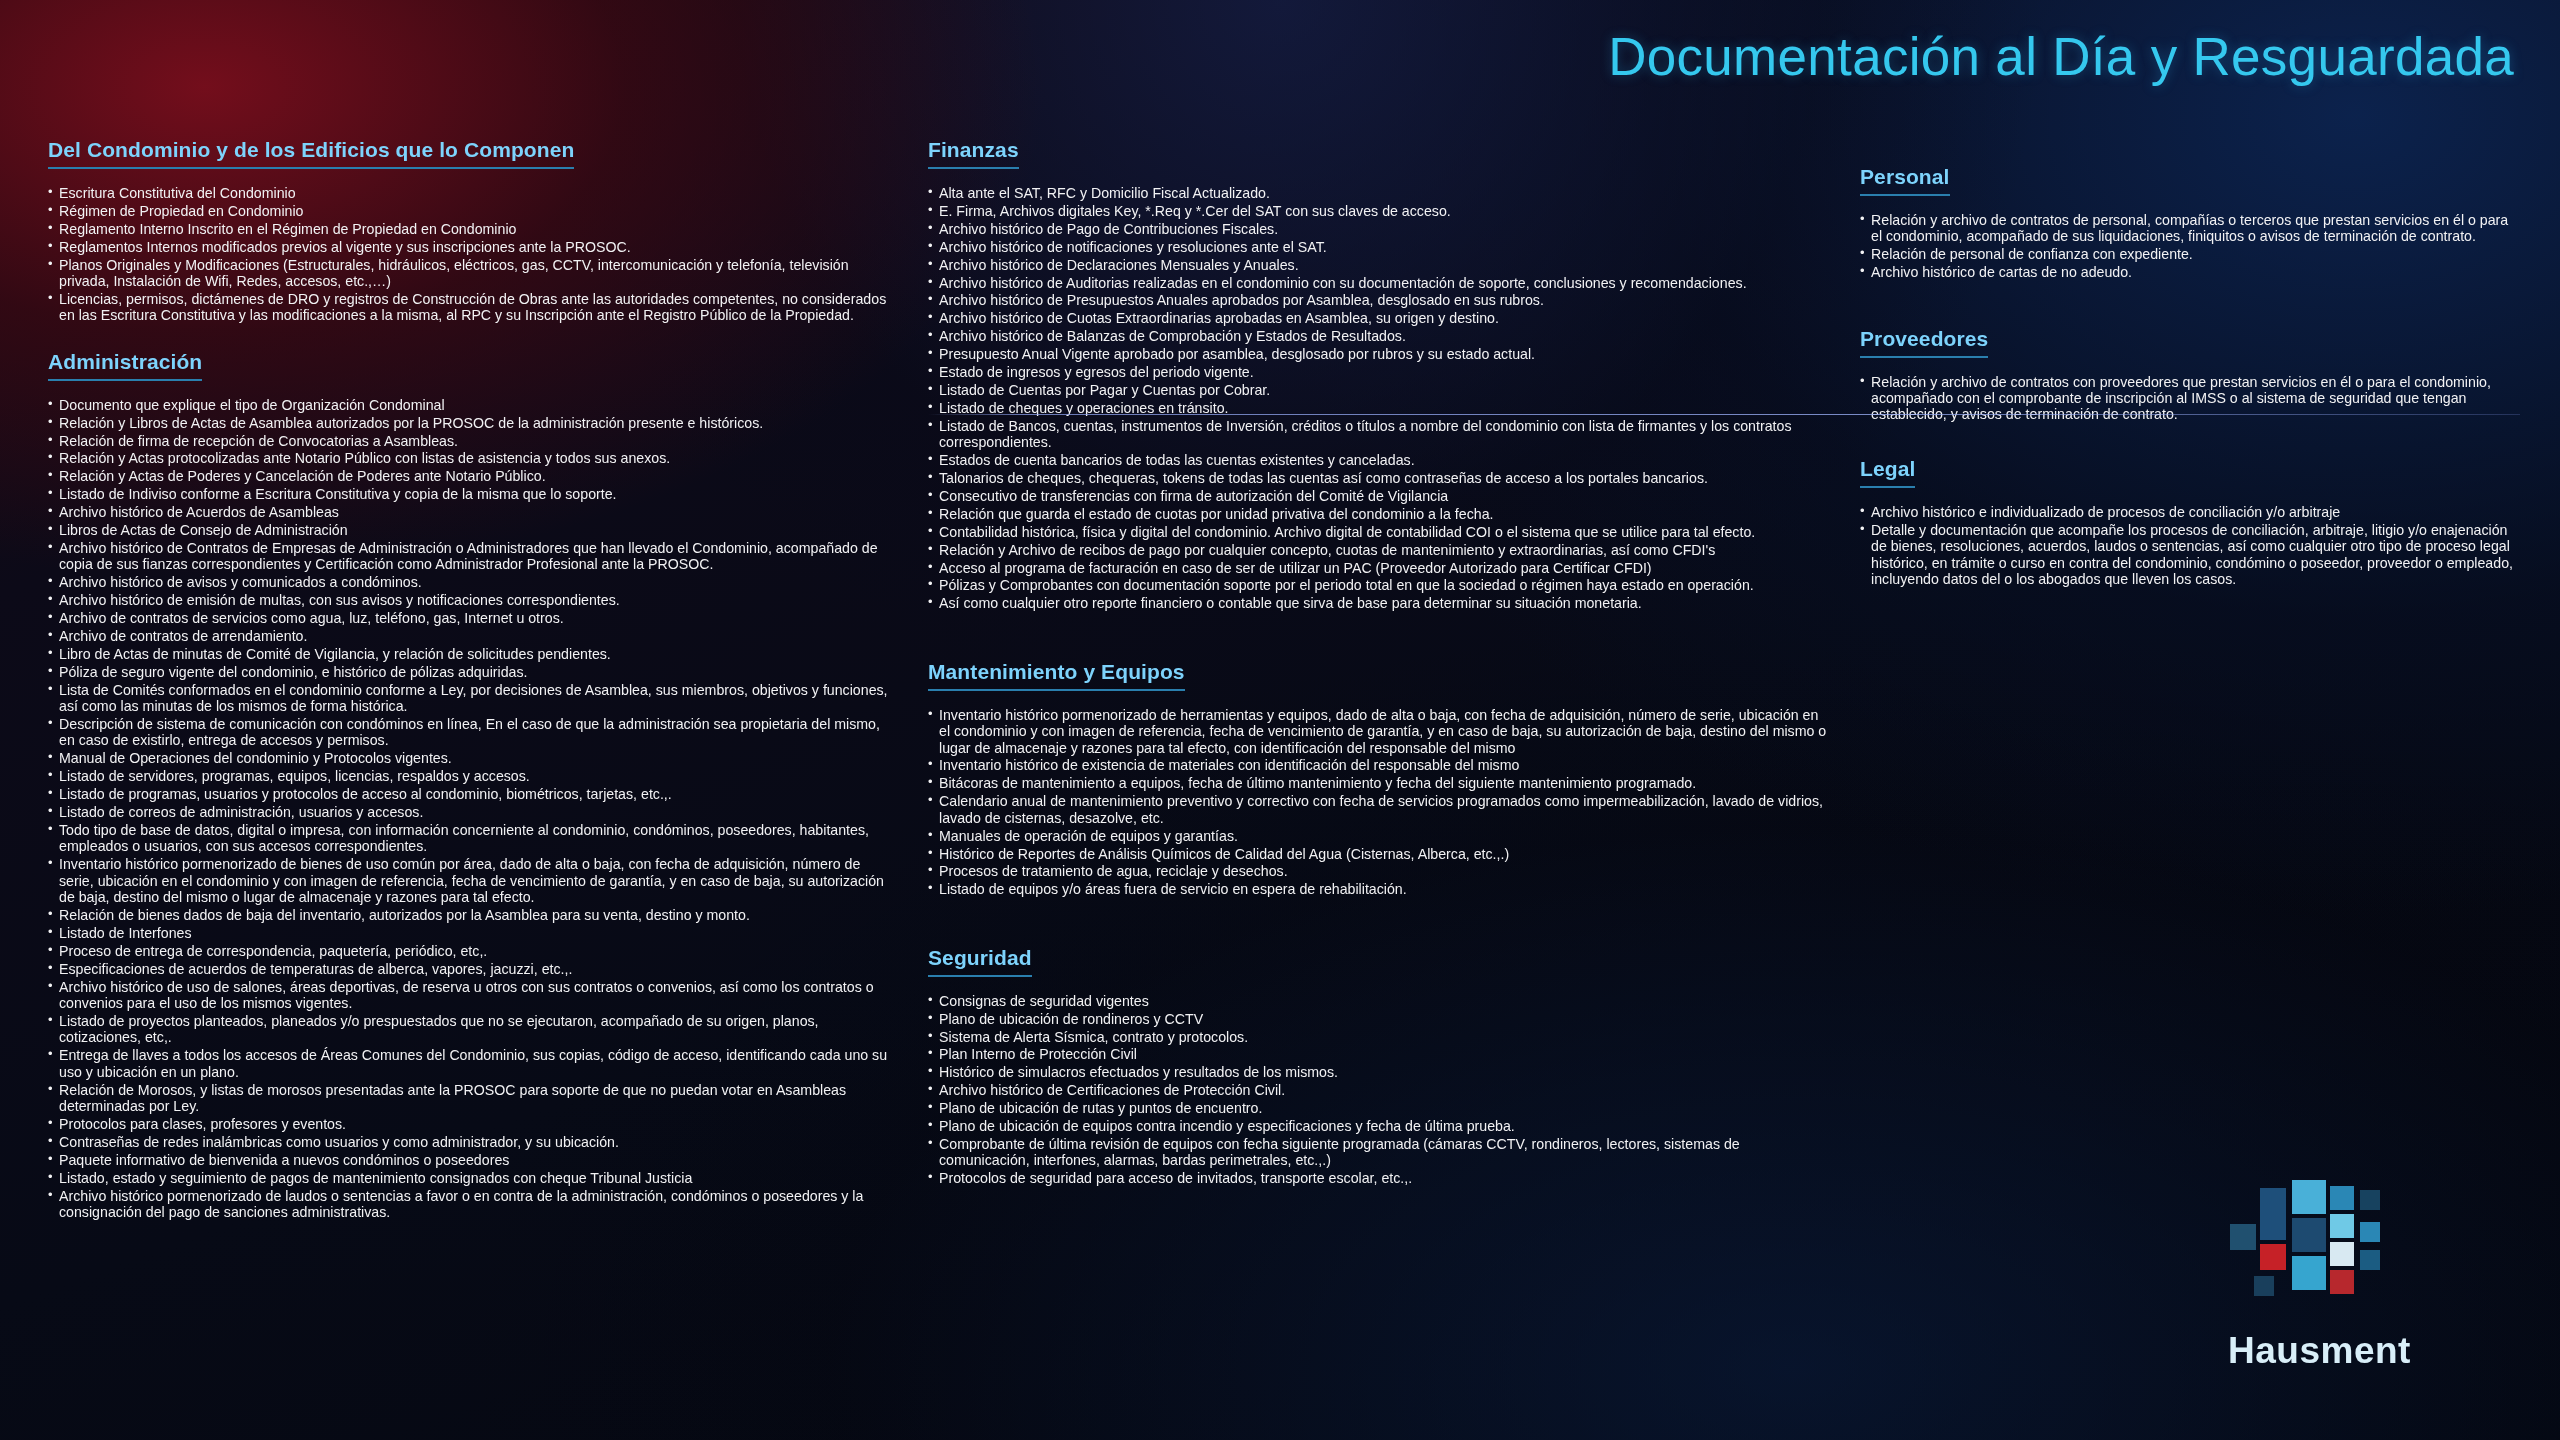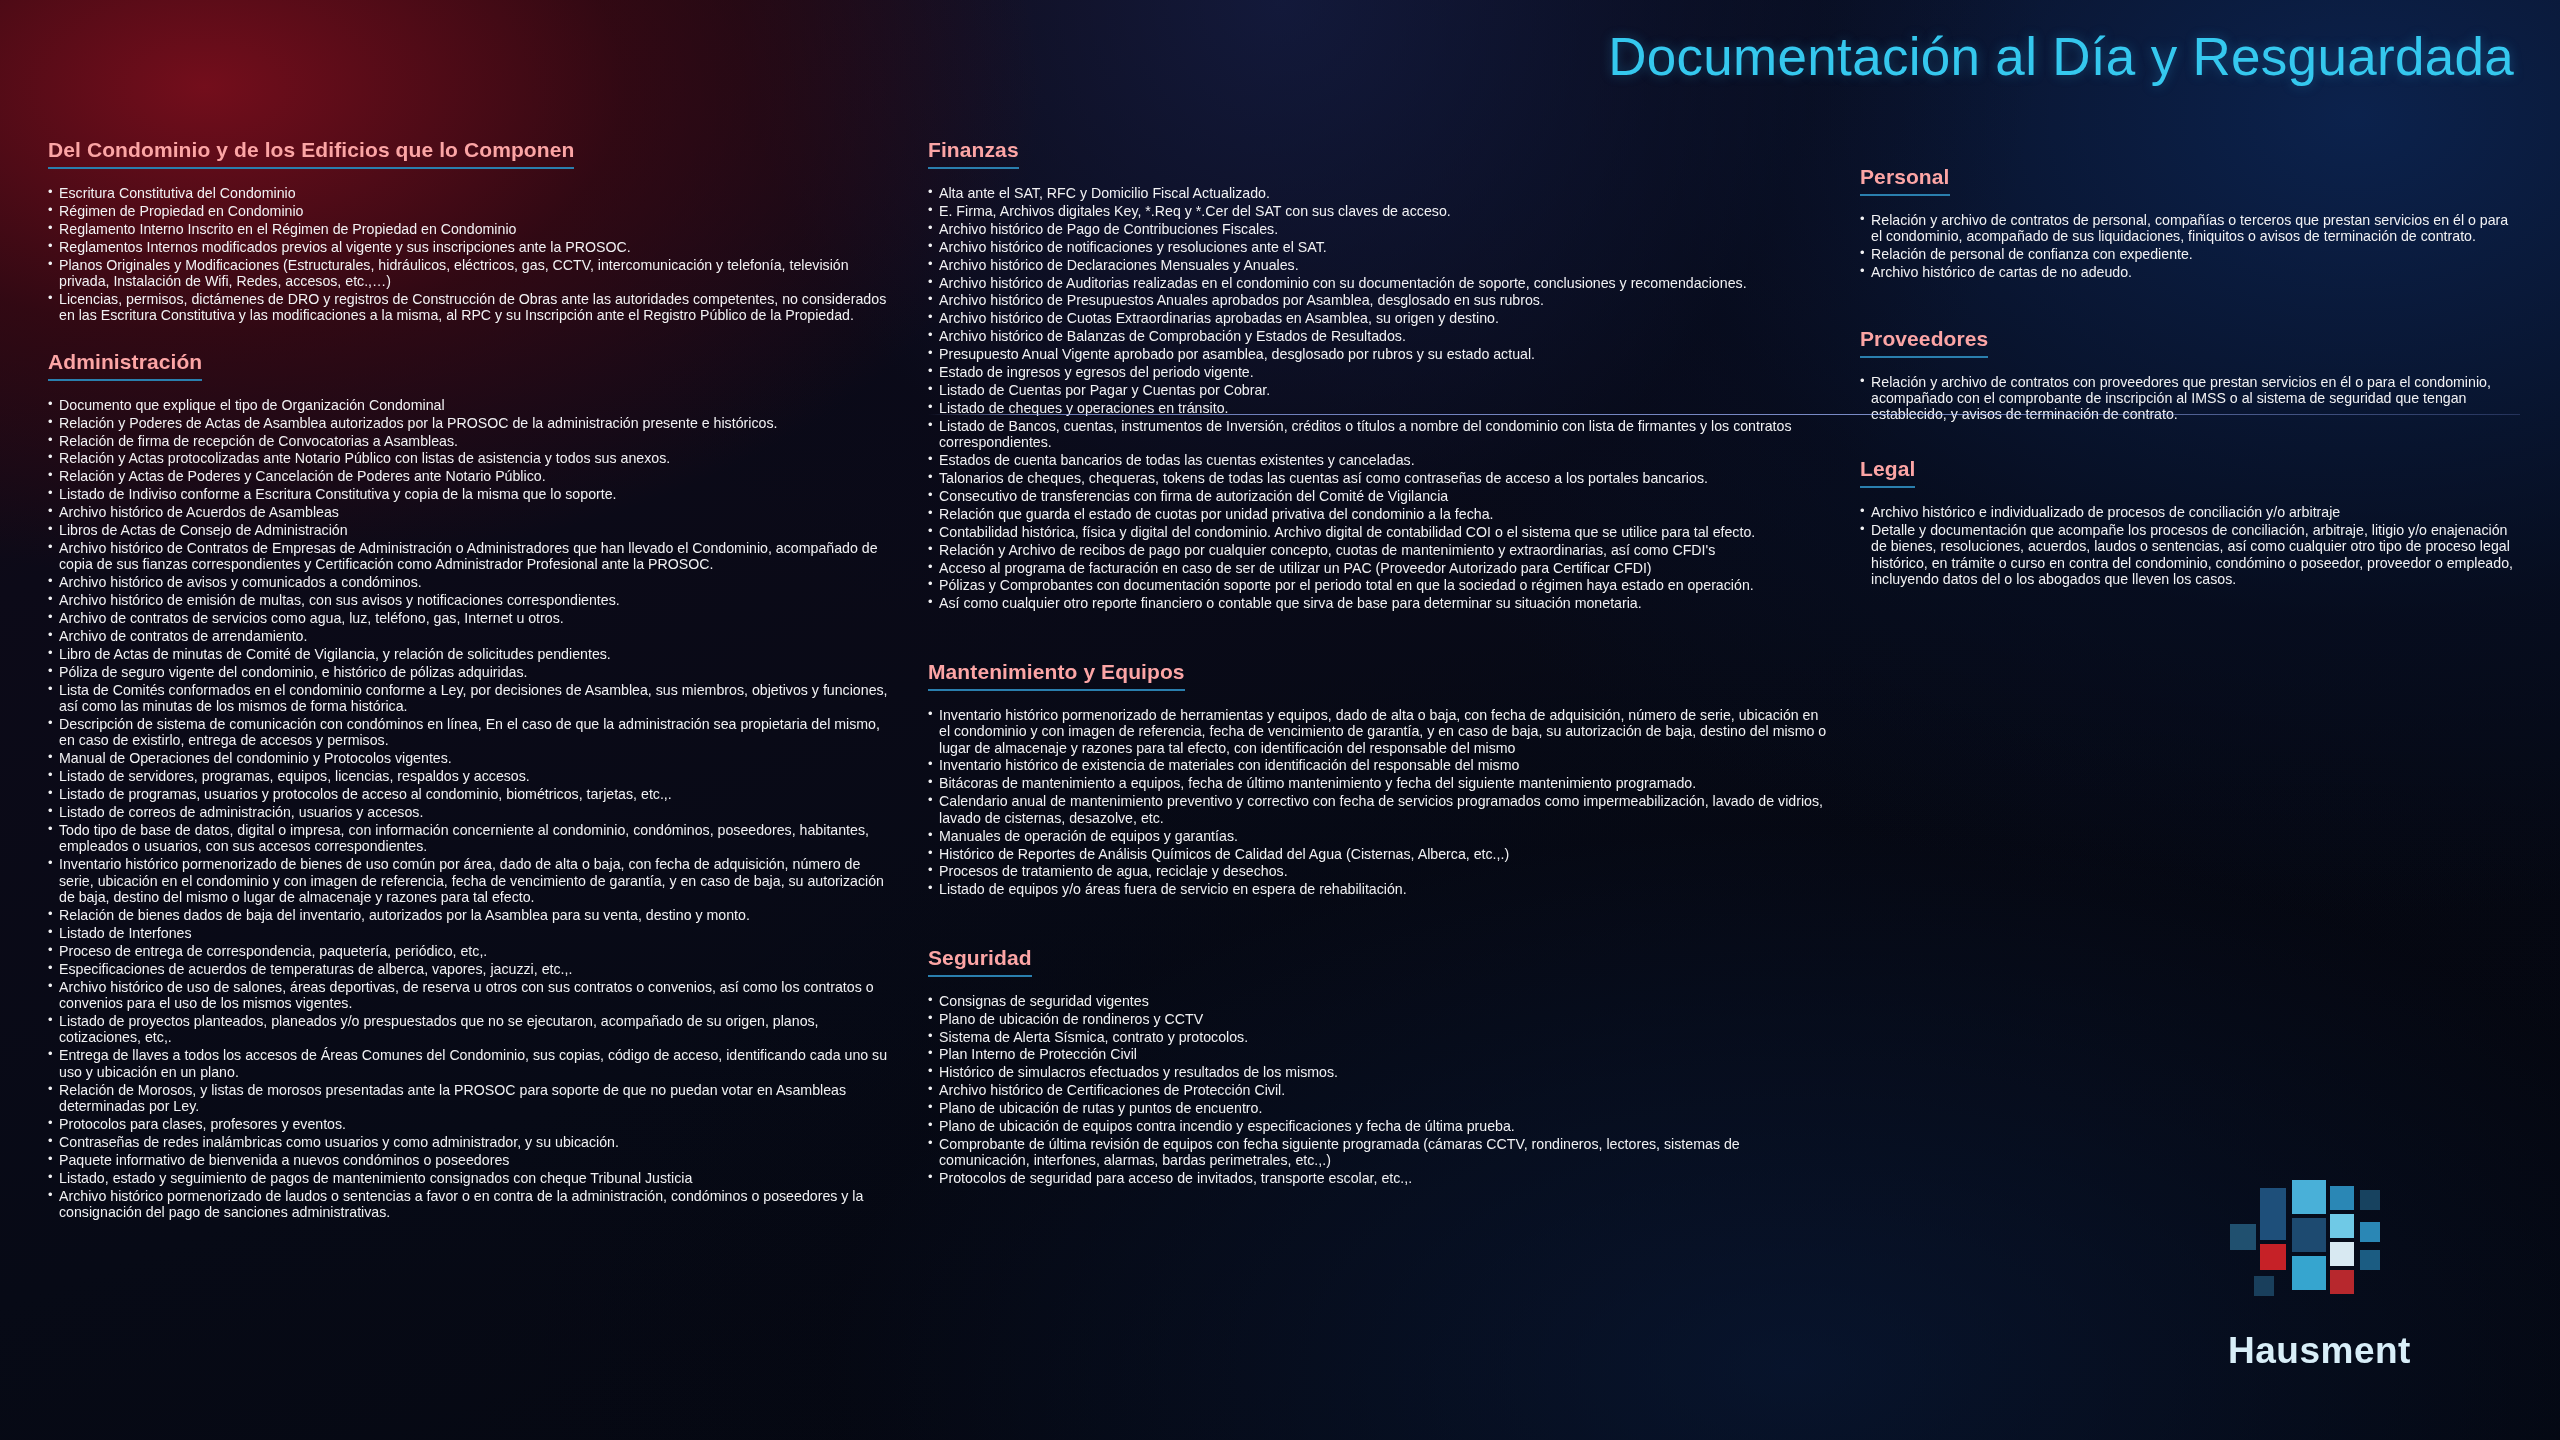--- a/index.html
+++ b/index.html
@@ -48,21 +48,21 @@
     position: absolute;
     box-sizing: border-box;
   }
   .col-1 { left: 48px; top: 138px; width: 840px; }
   .col-2 { left: 928px; top: 138px; width: 900px; }
   .col-3 { left: 1860px; top: 165px; width: 660px; }
 
   h2.section {
     font-size: 21px;
     font-weight: bold;
-    color: #fca5a5;
+    color: #7dd3fc;
     margin: 0 0 16px 0;
     padding: 0 0 5px 0;
     display: inline-block;
     border-bottom: 2px solid #2a7fae;
     letter-spacing: 0.1px;
   }
   .section-block { margin-bottom: 26px; }
   ul.items {
     list-style: none;
     margin: 0;
@@ -133,21 +133,21 @@
         <li>Reglamentos Internos modificados previos al vigente y sus inscripciones ante la PROSOC.</li>
         <li>Planos Originales y Modificaciones (Estructurales, hidráulicos, eléctricos, gas, CCTV, intercomunicación y telefonía, televisión privada, Instalación de Wifi, Redes, accesos, etc.,…)</li>
         <li>Licencias, permisos, dictámenes de DRO y registros de Construcción de Obras ante las autoridades competentes, no considerados en las Escritura Constitutiva y las modificaciones a la misma, al RPC y su Inscripción ante el Registro Público de la Propiedad.</li>
       </ul>
     </div>
 
     <div class="section-block">
       <h2 class="section">Administración</h2>
       <ul class="items">
         <li>Documento que explique el tipo de Organización Condominal</li>
-        <li>Relación y Poderes de Actas de Asamblea autorizados por la PROSOC de la administración presente e históricos.</li>
+        <li>Relación y Libros de Actas de Asamblea autorizados por la PROSOC de la administración presente e históricos.</li>
         <li>Relación de firma de recepción de Convocatorias a Asambleas.</li>
         <li>Relación y Actas protocolizadas ante Notario Público con listas de asistencia y todos sus anexos.</li>
         <li>Relación y Actas de Poderes y Cancelación de Poderes ante Notario Público.</li>
         <li>Listado de Indiviso conforme a Escritura Constitutiva y copia de la misma que lo soporte.</li>
         <li>Archivo histórico de Acuerdos de Asambleas</li>
         <li>Libros de Actas de Consejo de Administración</li>
         <li>Archivo histórico de Contratos de Empresas de Administración o Administradores que han llevado el Condominio, acompañado de copia de sus fianzas correspondientes y Certificación como Administrador Profesional ante la PROSOC.</li>
         <li>Archivo histórico de avisos y comunicados a condóminos.</li>
         <li>Archivo histórico de emisión de multas, con sus avisos y notificaciones correspondientes.</li>
         <li>Archivo de contratos de servicios como agua, luz, teléfono, gas, Internet u otros.</li>

